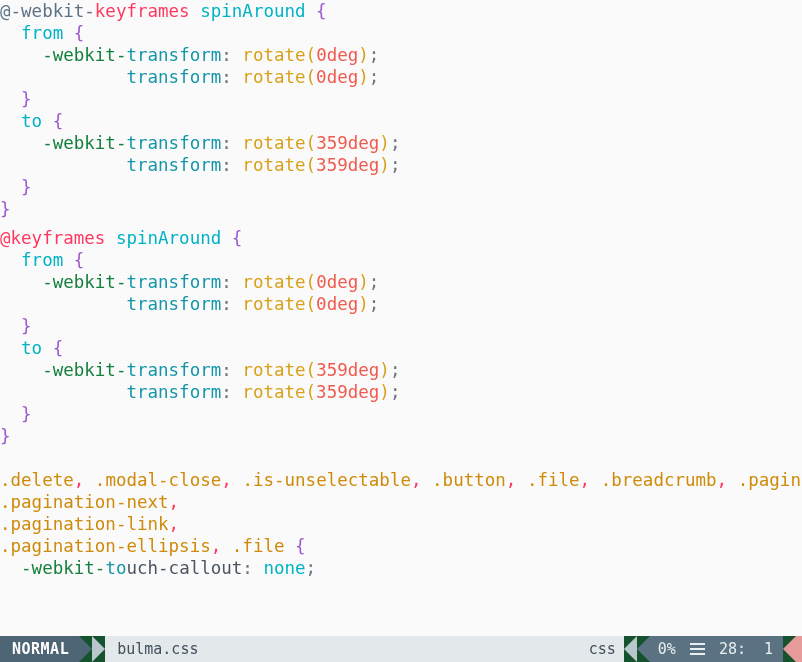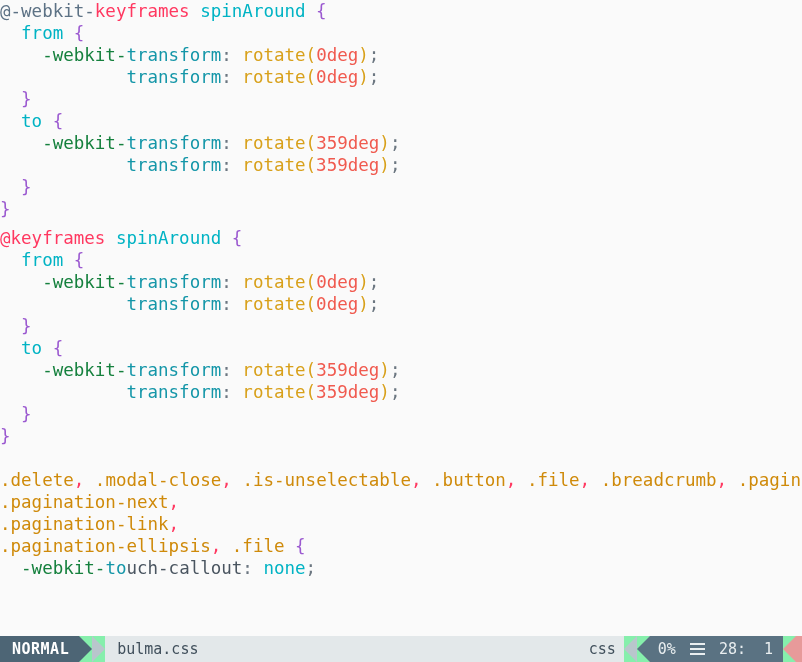--- a/index.html
+++ b/index.html
@@ -64,21 +64,21 @@
     background: #33404d;
   }
 
   
   .statusline {
     flex: 0 0 auto;
     height: 26px;
     display: flex;
     align-items: stretch;
     font-size: 15px;
-    background: #86efac;
+    background: #14532d;
     font-family: "DejaVu Sans Mono", "Liberation Mono", monospace;
   }
   .sl-seg {
     display: flex;
     align-items: center;
     padding: 0 10px;
     white-space: nowrap;
   }
   .sl-mode {
     background: #4d6575;

